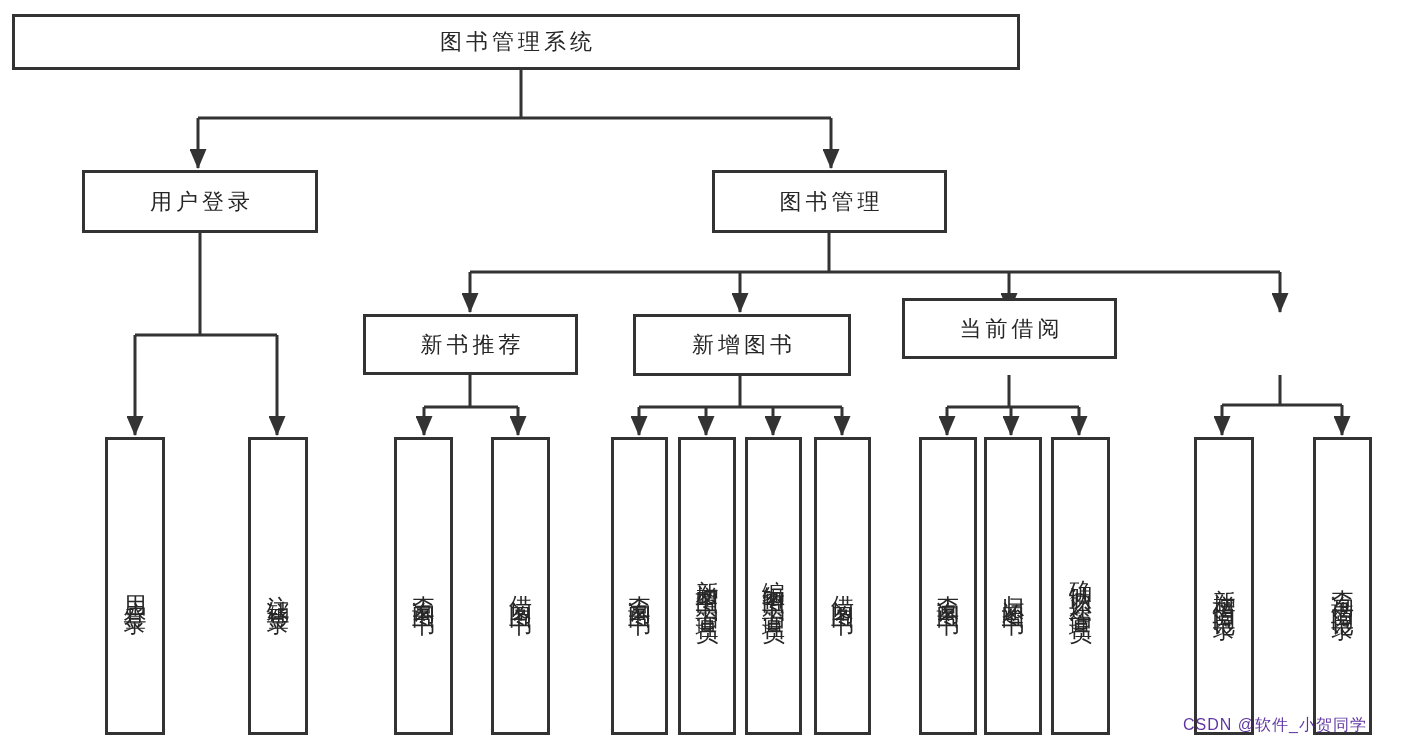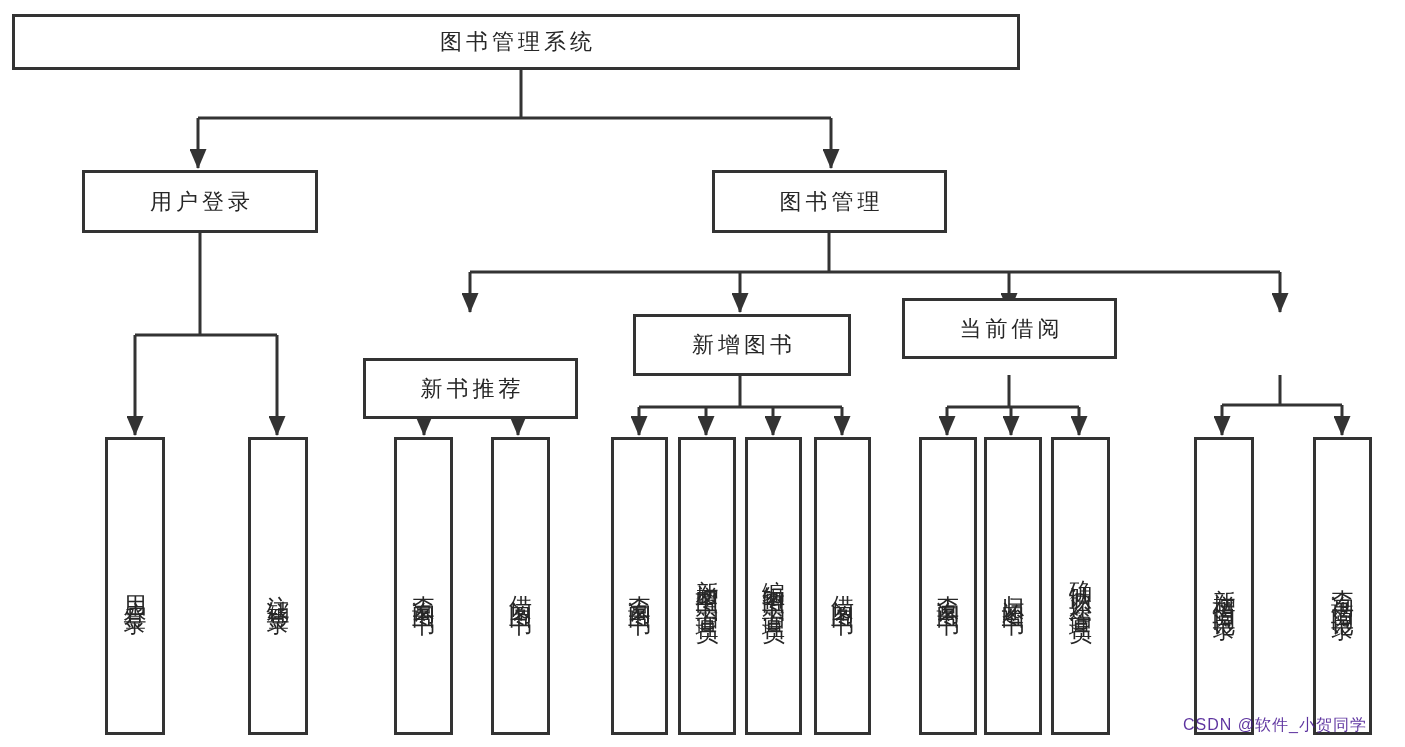--- a/index.html
+++ b/index.html
@@ -99,21 +99,21 @@
     <span class="lbl">图书管理系统</span>
   </div>
 
   <div class="node hnode" style="left:82px; top:170px; width:236px; height:63px;">
     <span class="lbl">用户登录</span>
   </div>
   <div class="node hnode" style="left:712px; top:170px; width:235px; height:63px;">
     <span class="lbl">图书管理</span>
   </div>
 
-  <div class="node hnode" style="left:363px; top:314px; width:215px; height:61px;margin-top:44px;">
+  <div class="node hnode" style="left:363px; top:314px; width:215px; height:61px;">
     <span class="lbl">新书推荐</span>
   </div>
   <div class="node hnode" style="left:633px; top:314px; width:218px; height:62px;">
     <span class="lbl">新增图书</span>
   </div>
   <div class="node hnode" style="left:902px; top:298px; width:215px; height:61px;">
     <span class="lbl">当前借阅</span>
   </div>
 
   <div class="node vnode" style="left:105px; top:437px; width:60px; height:298px;">

